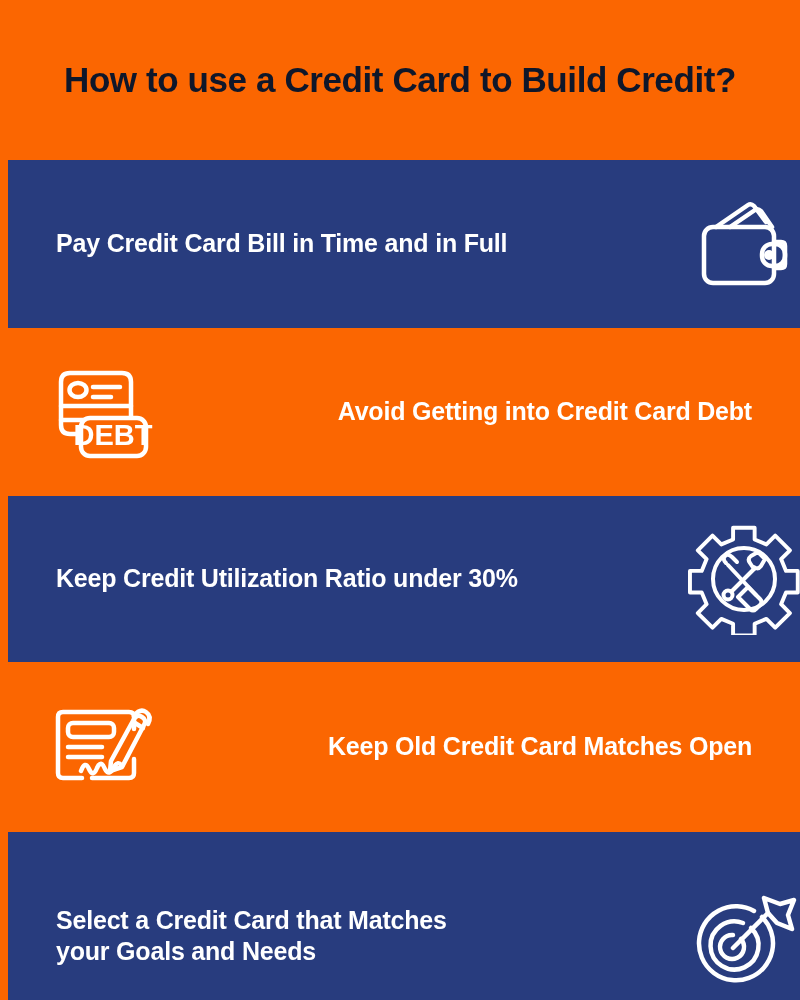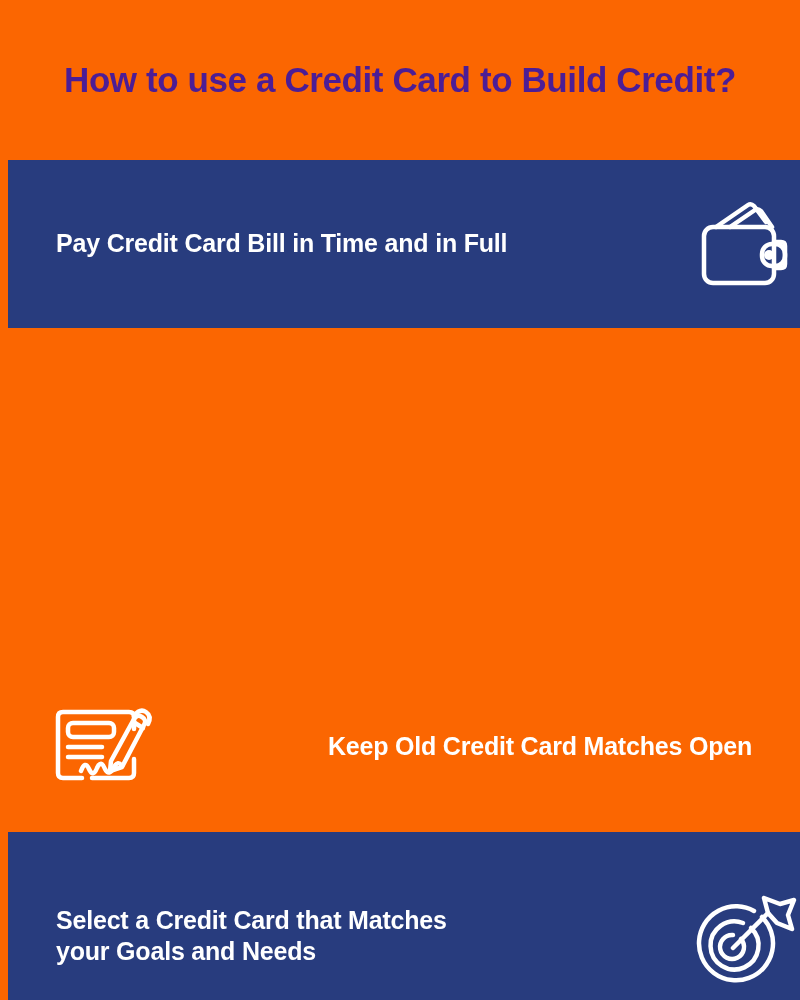--- a/index.html
+++ b/index.html
@@ -26,21 +26,21 @@
     left: 0;
     top: 0;
     width: 800px;
     height: 160px;
     background: #fb6601;
     display: flex;
     align-items: center;
     justify-content: center;
   }
   .header-title {
-    color: #4c1d95;
+    color: #0f172a;
     font-size: 35px;
     font-weight: bold;
     letter-spacing: -0.4px;
     text-align: center;
     line-height: 1.1;
     white-space: nowrap;
   }
 
   
   .row {
@@ -120,21 +120,54 @@
         <path d="M28 39 L60 17 Q63 15 66 18 L78 34"></path>
         <path d="M42 39 L67 22 Q70 20 73 23 L84 39"></path>
         <rect x="16" y="39" width="70" height="56" rx="9"></rect>
         <path d="M86 54 L93 54 Q97 54 97 58 L97 76 Q97 80 93 80 L86 80"></path>
         <rect x="74" y="56" width="23" height="22" rx="10"></rect>
         <circle cx="81" cy="67" r="5" fill="#ffffff" stroke="none"></circle>
       </svg>
     </div>
   </div>
 
+  <div class="row orange row-2 text-right">
+    <div class="icon-box">
+      <svg viewBox="0 0 112 112" fill="none" stroke="#ffffff" stroke-width="4.5" stroke-linecap="round" stroke-linejoin="round">
+        <path d="M74 78 L22 78 Q13 78 13 69 L13 26 Q13 17 22 17 L74 17 Q83 17 83 26 L83 78"></path>
+        <ellipse cx="30" cy="34" rx="8.5" ry="7"></ellipse>
+        <line x1="45" y1="31" x2="72" y2="31"></line>
+        <line x1="45" y1="41" x2="63" y2="41"></line>
+        <line x1="13" y1="50" x2="83" y2="50"></line>
+        <line x1="13" y1="64" x2="83" y2="64"></line>
+        <rect x="33" y="62" width="65" height="38" rx="9" fill="#fb6601"></rect>
+        <text x="65" y="89" font-family="'Liberation Sans', sans-serif" font-size="29" font-weight="bold" fill="#ffffff" stroke="none" text-anchor="middle">DEBT</text>
+      </svg>
+    </div>
+    <div class="row-label">Avoid Getting into Credit Card Debt</div>
+  </div>
 
+  <div class="row blue row-3 text-left">
+    <div class="row-label">Keep Credit Utilization Ratio under 30%</div>
+    <div class="icon-box">
+      <svg viewBox="0 0 112 112" fill="none" stroke="#ffffff" stroke-width="4" stroke-linecap="round" stroke-linejoin="round">
+        <path d="M45 8 L67 8 L67 20 L79 25 L88 16 L103 31 L94 40 L99 52 L111 52 L111 74
+                 L99 74 L94 86 L103 95 L88 110 L79 101 L67 106 L67 118 L45 118 L45 106
+                 L33 101 L24 110 L9 95 L18 86 L13 74 L1 74 L1 52 L13 52 L18 40 L9 31
+                 L24 16 L33 25 L45 20 Z" transform="translate(0,-7) scale(0.98) translate(1,4)"></path>
+        <circle cx="56" cy="56" r="31"></circle>
+        <path d="M40 42 L68 72"></path>
+        <path d="M38 40 Q34 36 37 33 Q40 30 44 34 L49 39"></path>
+        <circle cx="40" cy="72" r="4.5"></circle>
+        <path d="M44 68 L66 46"></path>
+        <path d="M66 46 L62 40 Q59 36 63 33 L70 29 L77 36 L73 43 Q70 47 66 44 Z"></path>
+        <path d="M60 64 L72 76 Q75 79 72 82 L68 86 Q65 89 62 86 L50 74 Z"></path>
+      </svg>
+    </div>
+  </div>
 
   <div class="row orange row-4 text-right">
     <div class="icon-box">
       <svg viewBox="0 0 112 112" fill="none" stroke="#ffffff" stroke-width="4.5" stroke-linecap="round" stroke-linejoin="round">
         <path d="M86 38 L86 26 Q86 21 81 21 L15 21 Q10 21 10 26 L10 82 Q10 87 15 87 L34 87"></path>
         <path d="M86 68 L86 82 Q86 87 81 87 L44 87"></path>
         <rect x="20" y="32" width="46" height="14" rx="5"></rect>
         <line x1="20" y1="56" x2="54" y2="56"></line>
         <line x1="20" y1="66" x2="54" y2="66"></line>
         <path d="M33 80 Q37 69 41 78 Q45 87 49 77 Q53 68 57 78 Q61 86 66 76 Q70 69 74 75"></path>

